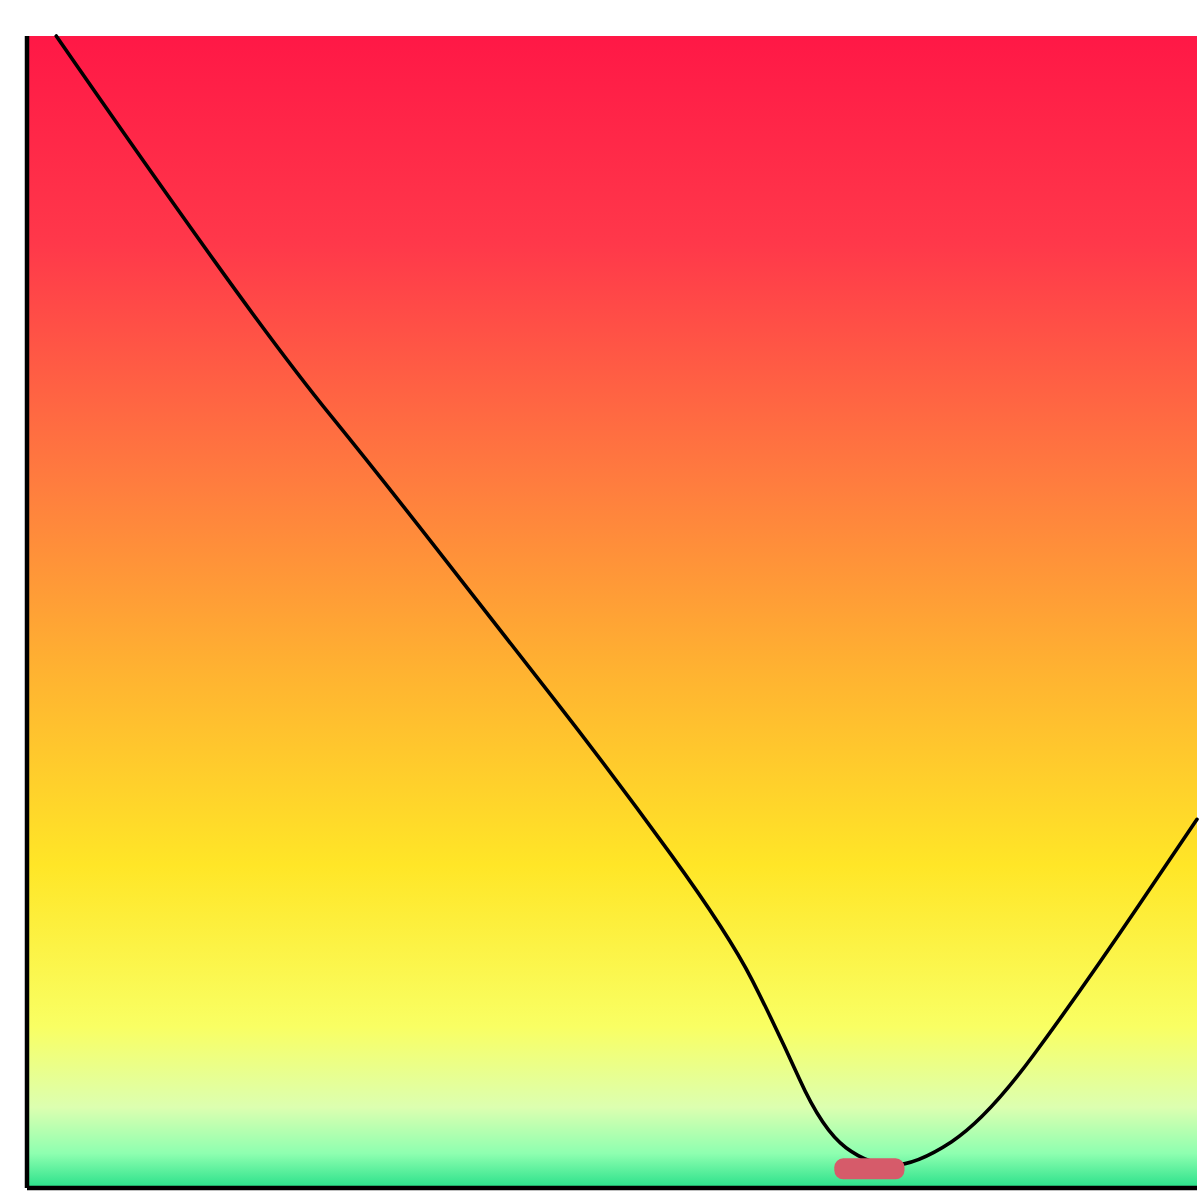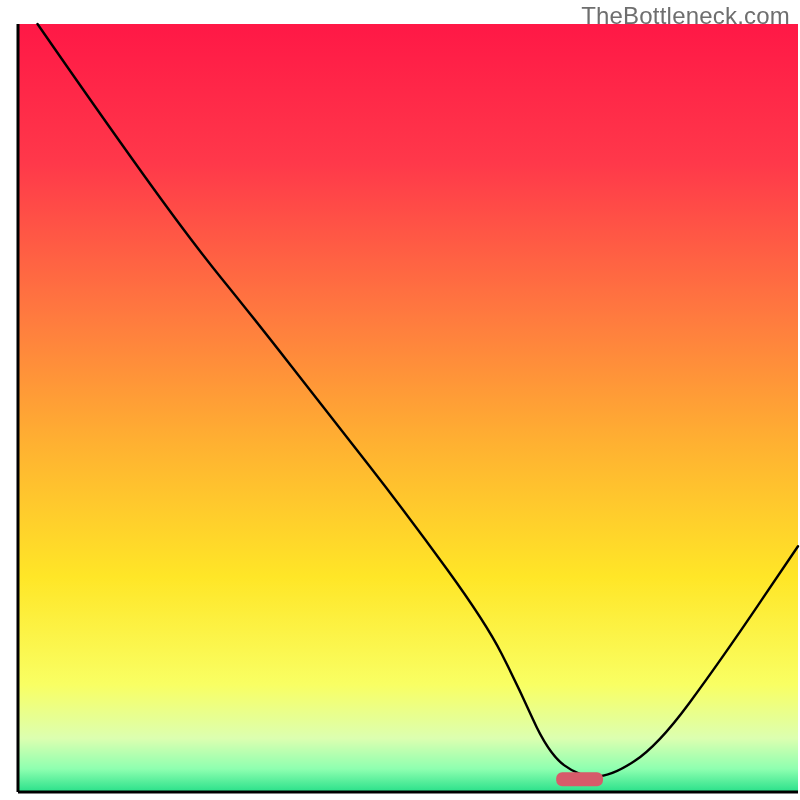--- a/index.html
+++ b/index.html
@@ -27,21 +27,20 @@
   svg.chart {
     position: absolute;
     left: 0;
     top: 0;
   }
 </style>
 </head>
 <body>
 
 <div class="stage">
-  <div class="watermark">TheBottleneck.com</div>
   <svg class="chart" width="800" height="800" viewBox="0 0 800 800">
     <defs>
       <linearGradient id="bg-grad" x1="0" y1="0" x2="0" y2="1">
           <stop offset="0.0%" stop-color="#ff1846"></stop>
           <stop offset="18.0%" stop-color="#ff384a"></stop>
           <stop offset="38.0%" stop-color="#ff7a3f"></stop>
           <stop offset="55.0%" stop-color="#ffb231"></stop>
           <stop offset="72.0%" stop-color="#ffe627"></stop>
           <stop offset="86.0%" stop-color="#f9ff63"></stop>
           <stop offset="93.0%" stop-color="#dcffb0"></stop>

